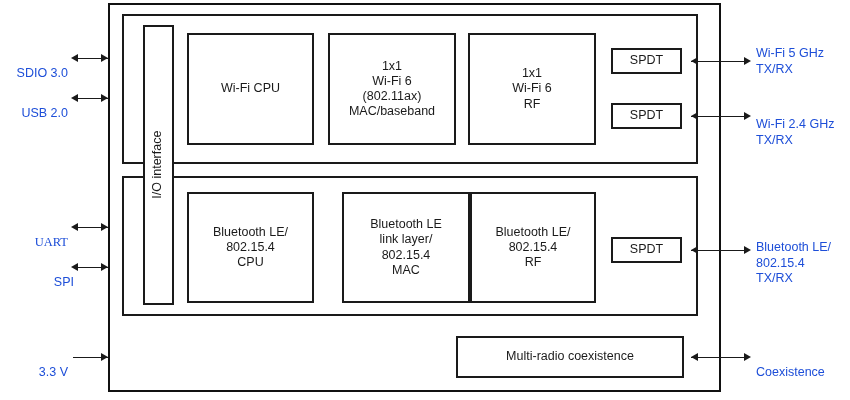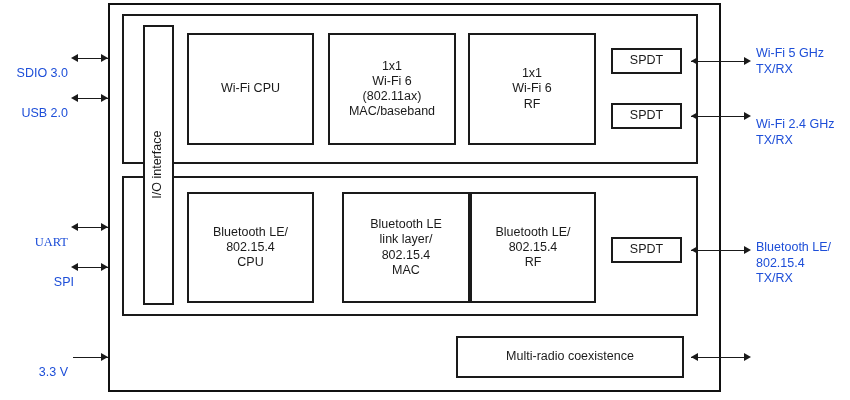--- a/index.html
+++ b/index.html
@@ -167,14 +167,15 @@
   <div class="hline" style="left:691px; top:250px; width:58px;"></div>
   <div class="arrow-head left" style="left:691px; top:245.5px;"></div>
   <div class="arrow-head right" style="left:744px; top:245.5px;"></div>
   <div class="label right" style="left:756px; top:224px; width:94px;">Bluetooth LE/
 802.15.4
 TX/RX</div>
 
   <div class="hline" style="left:691px; top:357px; width:58px;"></div>
   <div class="arrow-head left" style="left:691px; top:352.5px;"></div>
   <div class="arrow-head right" style="left:744px; top:352.5px;"></div>
+  <div class="label right" style="left:756px; top:349px; width:94px;">Coexistence</div>
 
 </div>
 
 </body></html>

